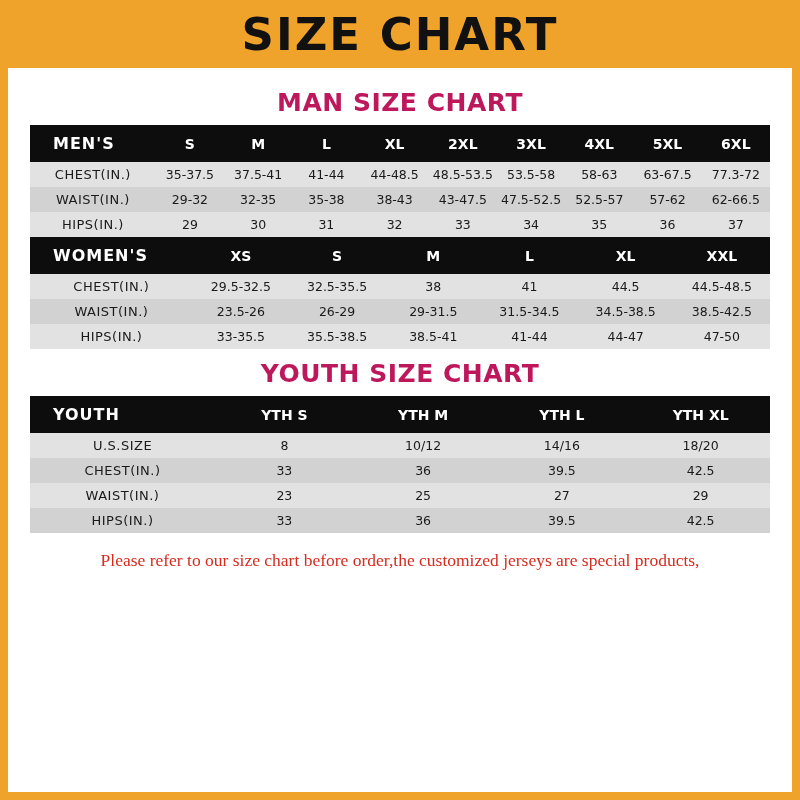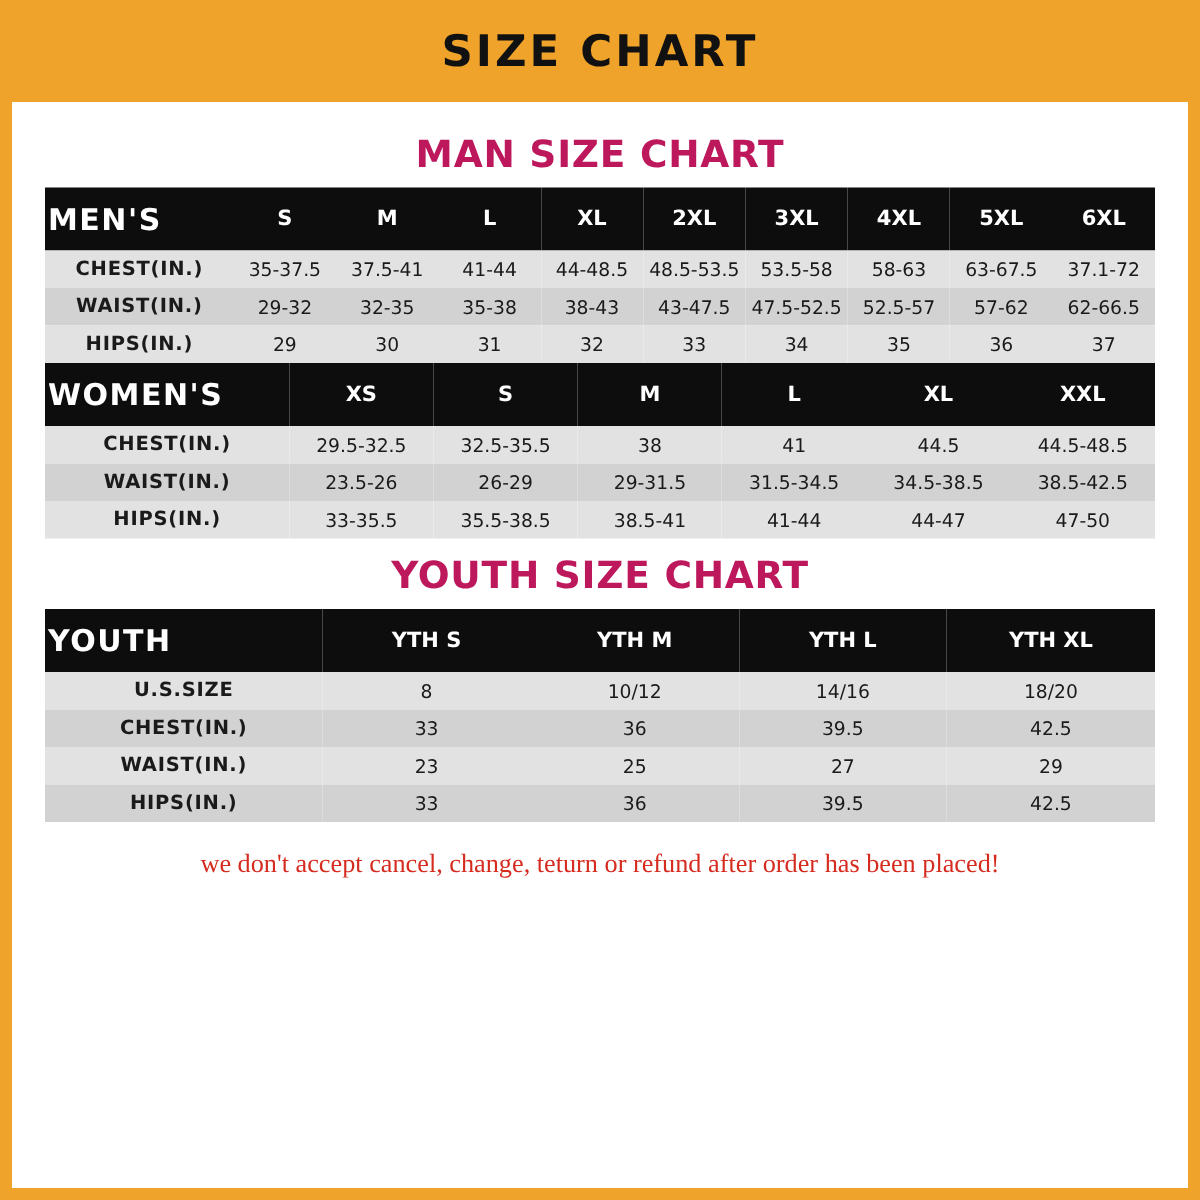--- a/index.html
+++ b/index.html
@@ -23,21 +23,21 @@
   .header {
     height: 68px;
     display: flex;
     align-items: center;
     justify-content: center;
     background: #f0a32a;
   }
   .header-title {
     font-family: "DejaVu Sans", sans-serif;
     font-weight: bold;
-    font-size: 29px;
+    font-size: 45px;
     letter-spacing: 2px;
     color: #111111;
   }
   .body-area {
     position: absolute;
     top: 68px;
     left: 8px;
     right: 8px;
     bottom: 8px;
     background: #ffffff;
@@ -69,29 +69,28 @@
   }
   table.size-table thead th {
     background: #0d0d0d;
     color: #ffffff;
     font-weight: bold;
     font-size: 14px;
     padding: 9px 2px;
   }
   table.size-table thead th.corner {
     text-align: left;
-    padding-left: 2px;
-    font-size: 20px;
+    padding-left: 23px;
+    font-size: 16px;
     letter-spacing: 1px;
   }
   table.size-table tbody td.rowhead {
     font-size: 13px;
     letter-spacing: 0.5px;
     text-align: center;
-    font-weight: bold;
   }
   tr.shade-a td { background: #e2e2e2; }
   tr.shade-b td { background: #d2d2d2; }
 
   
   .men-table col.first { width: 17%; }
   .women-table col.first { width: 22%; }
   .youth-table col.first { width: 25%; }
 
   .footer-note {
@@ -146,21 +145,21 @@
         <tr class="shade-a">
           <td class="rowhead">CHEST(IN.)</td>
           <td>35-37.5</td>
           <td>37.5-41</td>
           <td>41-44</td>
           <td>44-48.5</td>
           <td>48.5-53.5</td>
           <td>53.5-58</td>
           <td>58-63</td>
           <td>63-67.5</td>
-          <td>37.1-72</td>
+          <td>77.3-72</td>
         </tr>
         <tr class="shade-b">
           <td class="rowhead">WAIST(IN.)</td>
           <td>29-32</td>
           <td>32-35</td>
           <td>35-38</td>
           <td>38-43</td>
           <td>43-47.5</td>
           <td>47.5-52.5</td>
           <td>52.5-57</td>
@@ -278,17 +277,17 @@
           <td class="rowhead">HIPS(IN.)</td>
           <td>33</td>
           <td>36</td>
           <td>39.5</td>
           <td>42.5</td>
         </tr>
       </tbody>
     </table>
 
     <div class="footer-note">
-      <div>we don't accept cancel, change, teturn or refund after order has been placed!</div>
+      <div>Please refer to our size chart before order,the customized jerseys are special products,</div>
     </div>
 
   </div>
 </div>
 
 </body></html>

